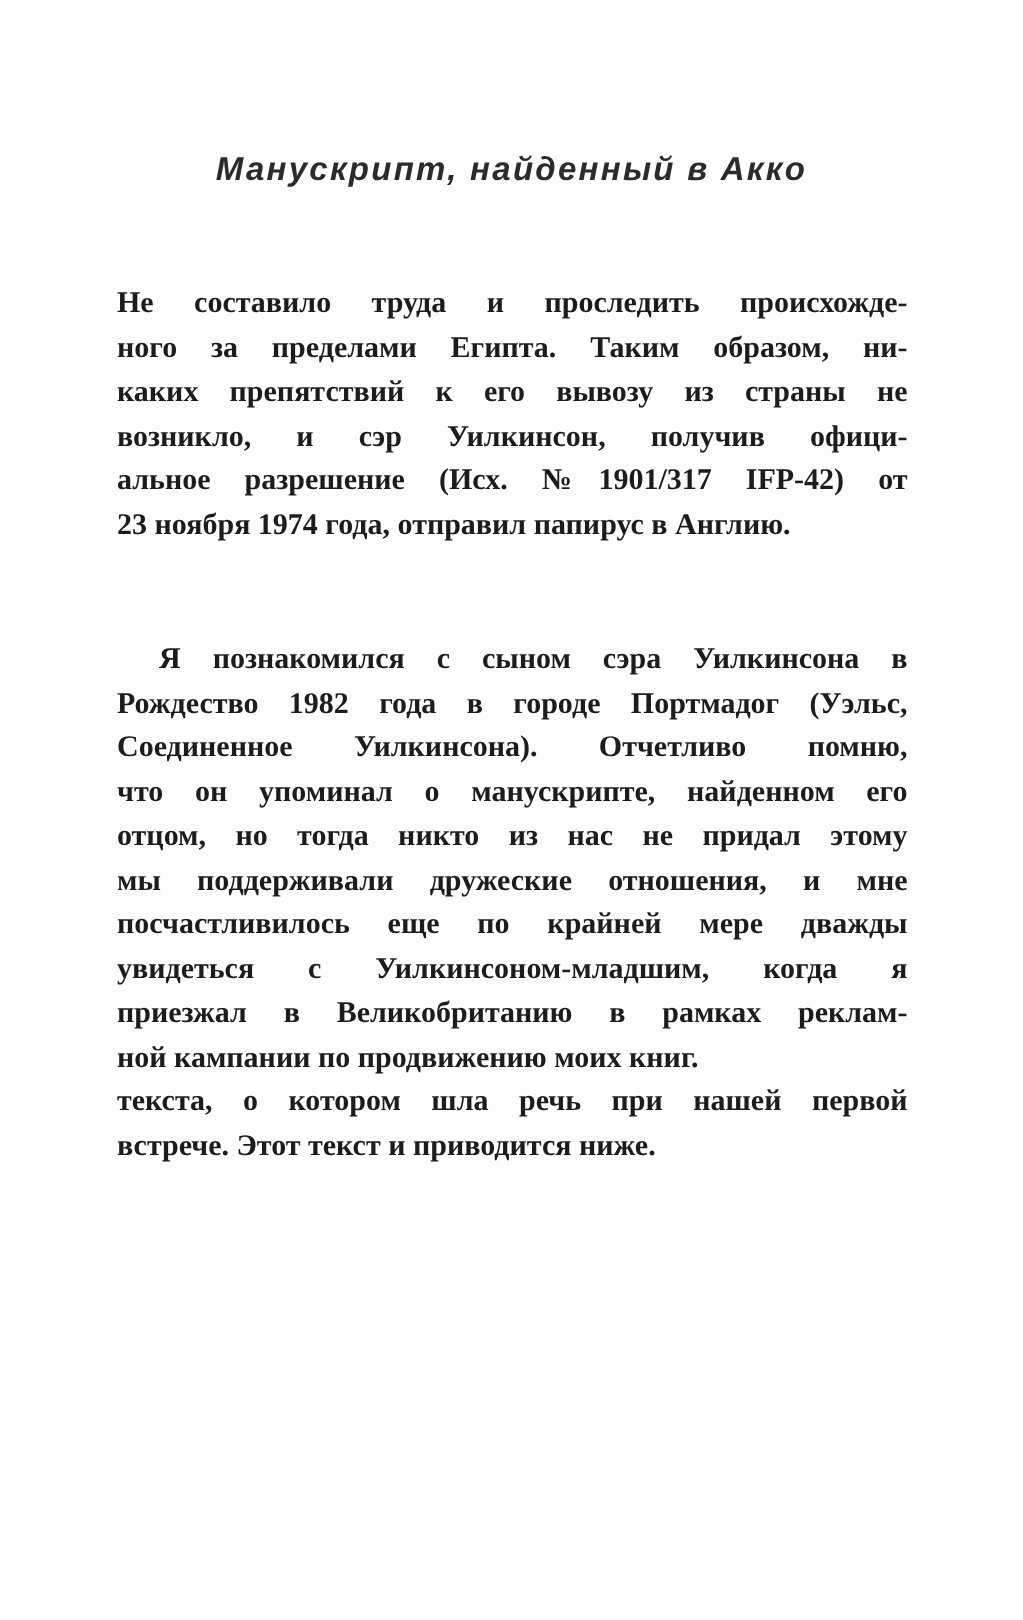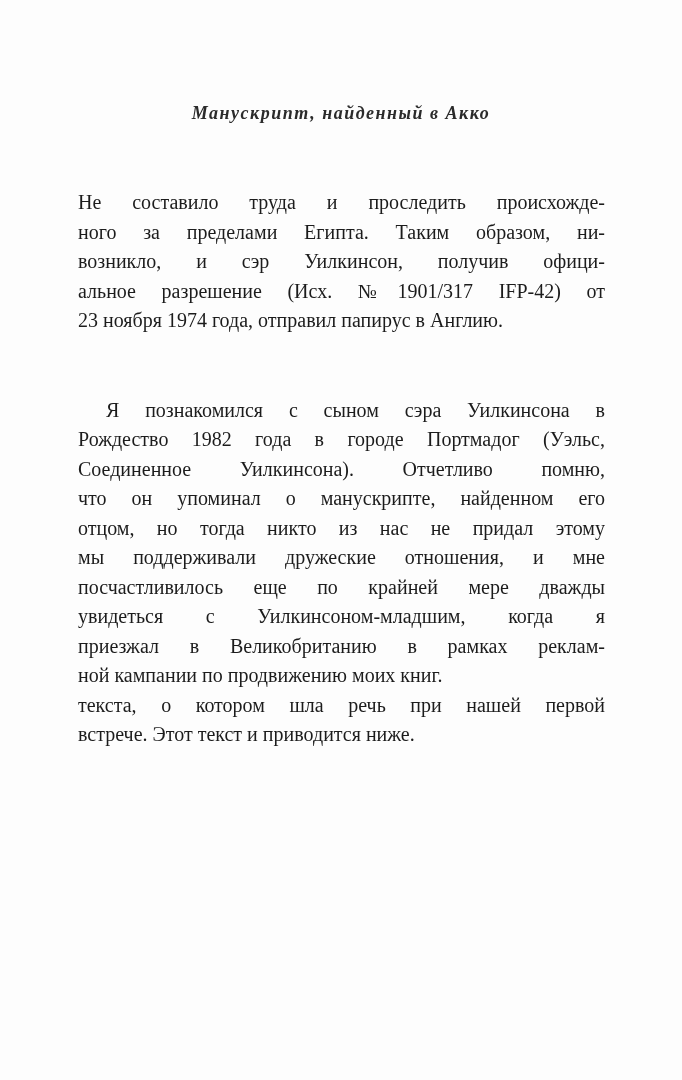--- a/index.html
+++ b/index.html
@@ -12,35 +12,35 @@
     width: 682px;
     height: 1080px;
     background: #fdfdfd;
     overflow: hidden;
     font-family: "Liberation Serif", "DejaVu Serif", serif;
     color: #1c1c1c;
   }
   .running-head {
     margin-top: 98px;
     text-align: center;
-    font-family: Liberation Serif, serif;
+    font-family: Liberation Sans, sans-serif;
     font-style: italic;
     font-weight: bold;
-    font-size: 18px;
+    font-size: 22px;
     line-height: 30px;
     letter-spacing: 1.5px;
     color: #2b2b2b;
   }
   .text-block {
     margin: 60px auto 0 78px;
     width: 527px;
     font-size: 20px;
     line-height: 29.5px;
   }
-  .paragraph { margin: 0; }
+  .paragraph { margin: 0; font-weight: bold; }
   .paragraph.space-before { margin-top: 60px; }
   .line {
     text-align: justify;
     text-align-last: justify;
     white-space: nowrap;
   }
   .line.last {
     text-align-last: left;
   }
   .line.indent {
@@ -49,20 +49,21 @@
 </style>
 </head>
 <body>
 
 <div class="page">
   <div class="running-head">Манускрипт, найденный в Акко</div>
   <div class="text-block">
       <div class="paragraph">
         <div class="line">Не составило труда и проследить происхожде-</div>
         <div class="line">ного за пределами Египта. Таким образом, ни-</div>
+        <div class="line">каких препятствий к его вывозу из страны не</div>
         <div class="line">возникло, и сэр Уилкинсон, получив офици-</div>
         <div class="line">альное разрешение (Исх. №1901/317 IFP-42) от</div>
         <div class="line last">23 ноября 1974 года, отправил папирус в Англию.</div>
       </div>
       <div class="paragraph space-before">
         <div class="line indent">Я познакомился с сыном сэра Уилкинсона в</div>
         <div class="line">Рождество 1982 года в городе Портмадог (Уэльс,</div>
         <div class="line">Соединенное Уилкинсона). Отчетливо помню,</div>
         <div class="line">что он упоминал о манускрипте, найденном его</div>
         <div class="line">отцом, но тогда никто из нас не придал этому</div>

